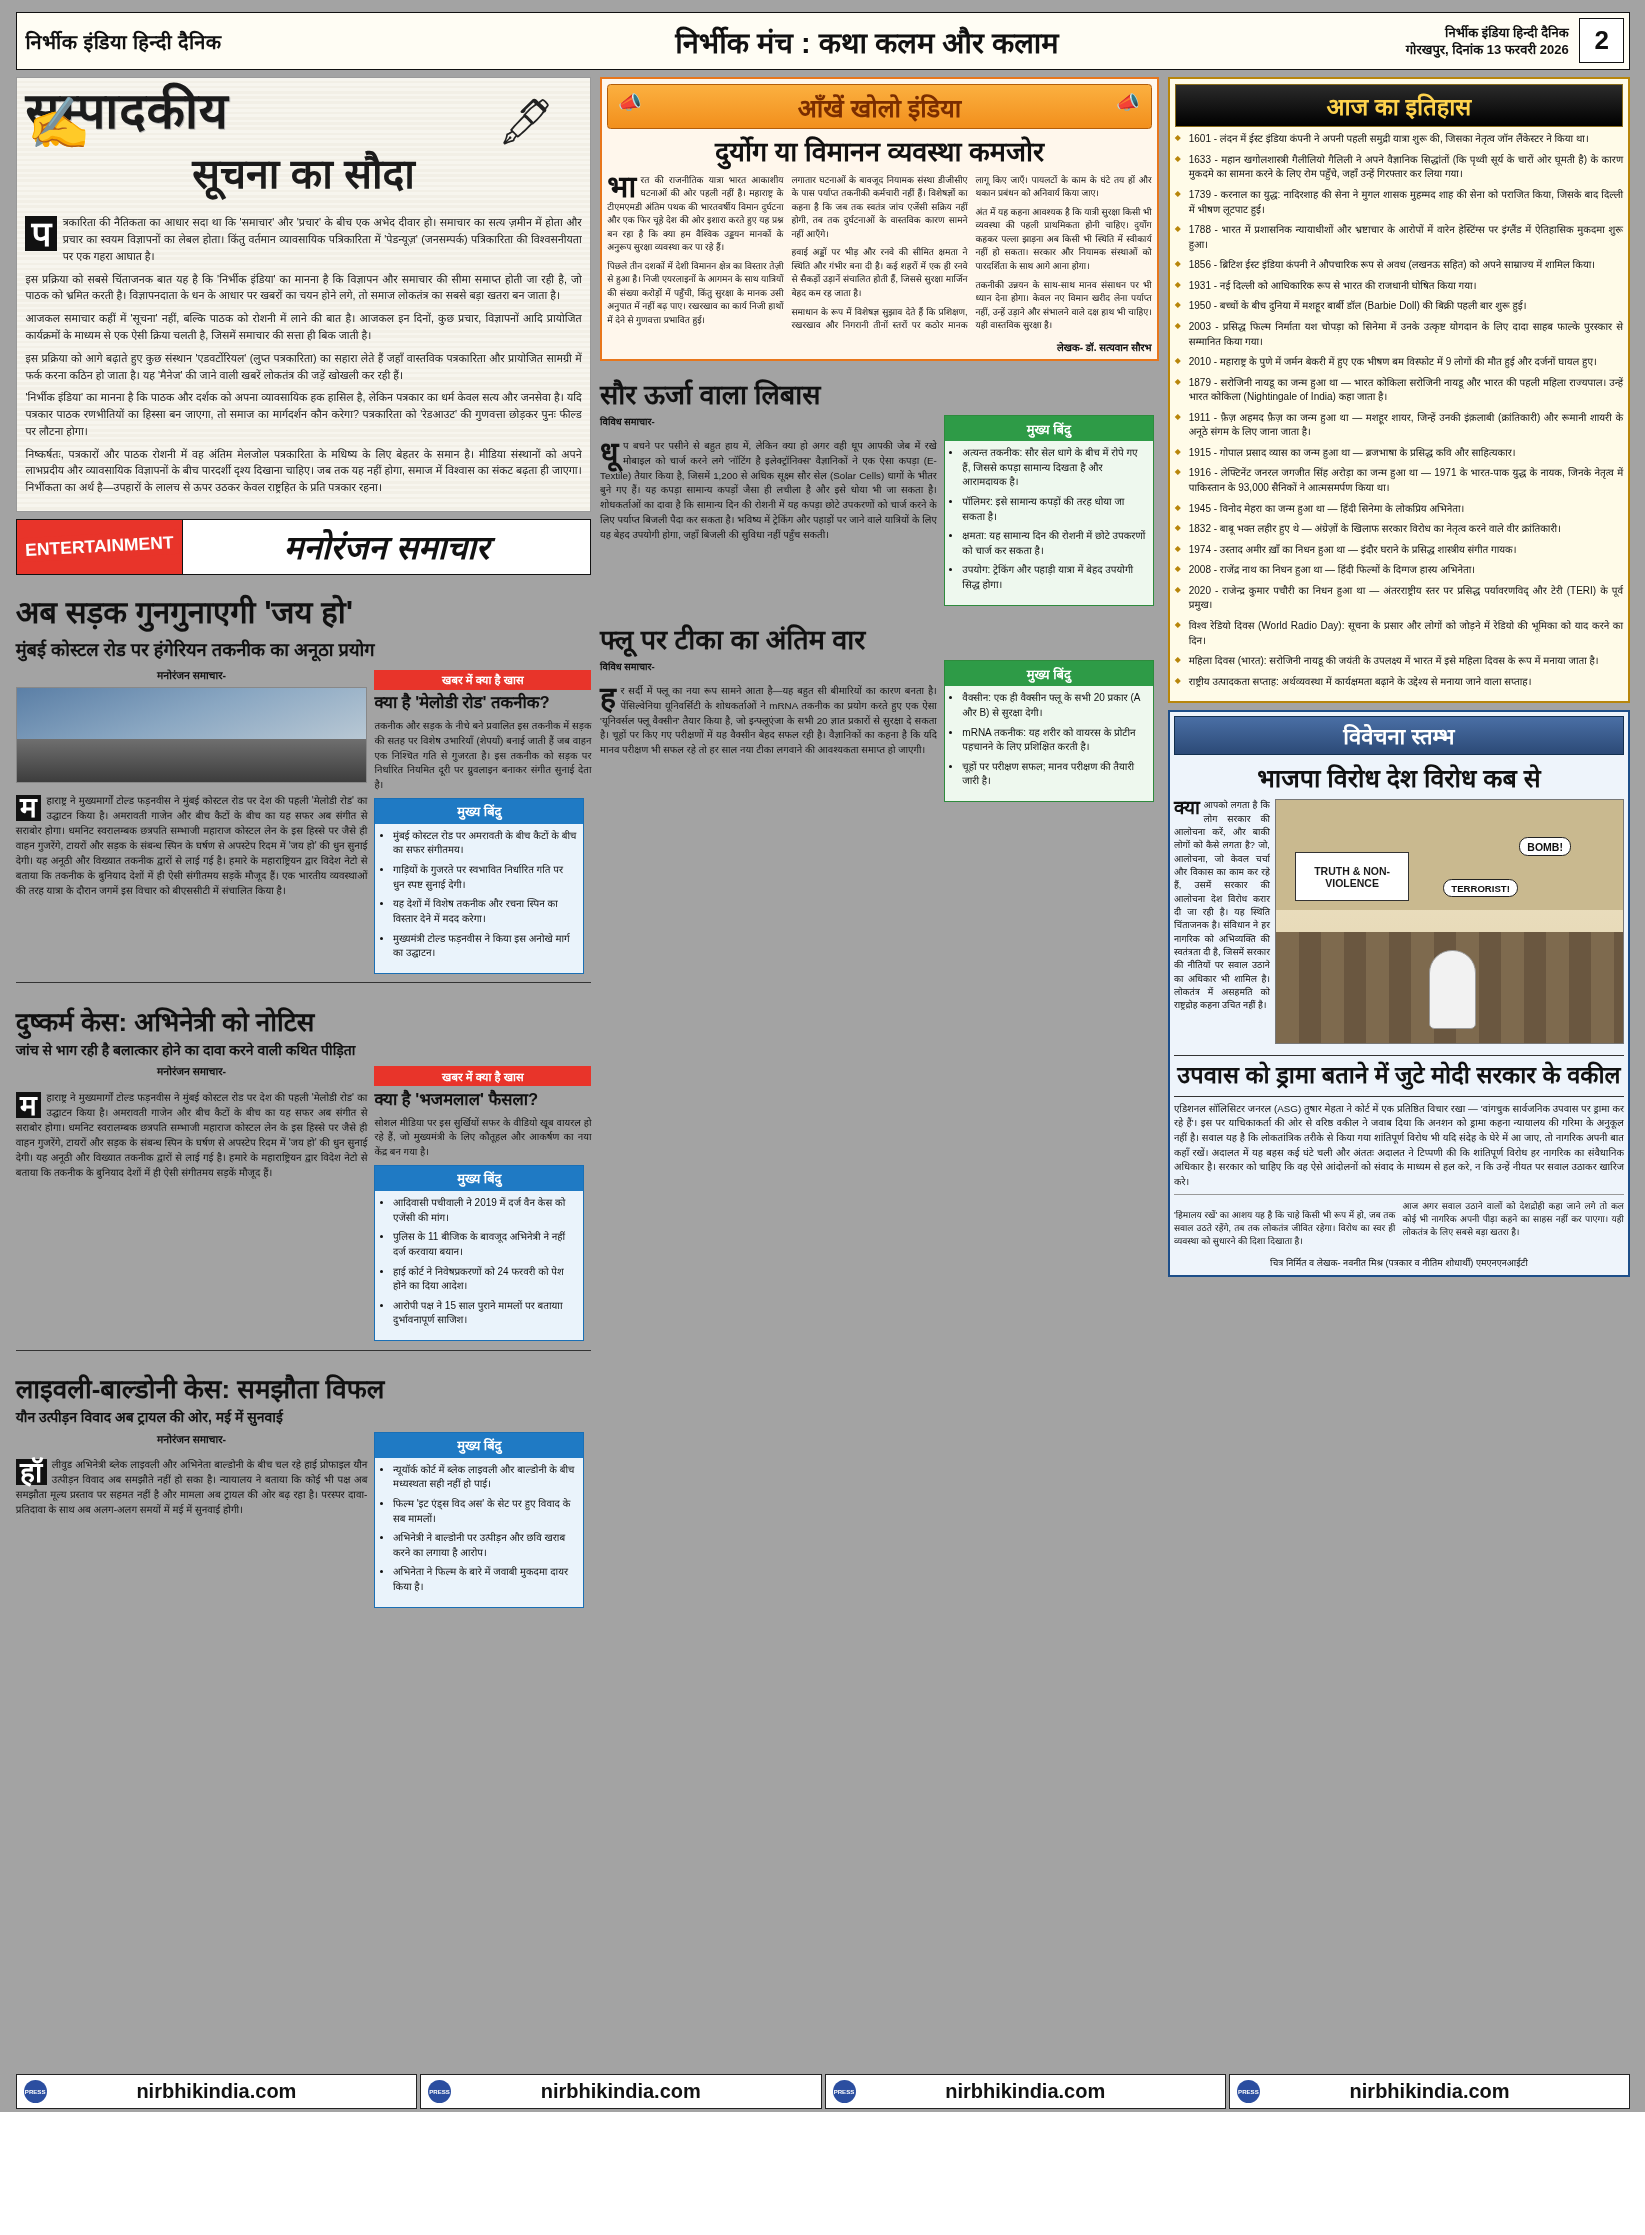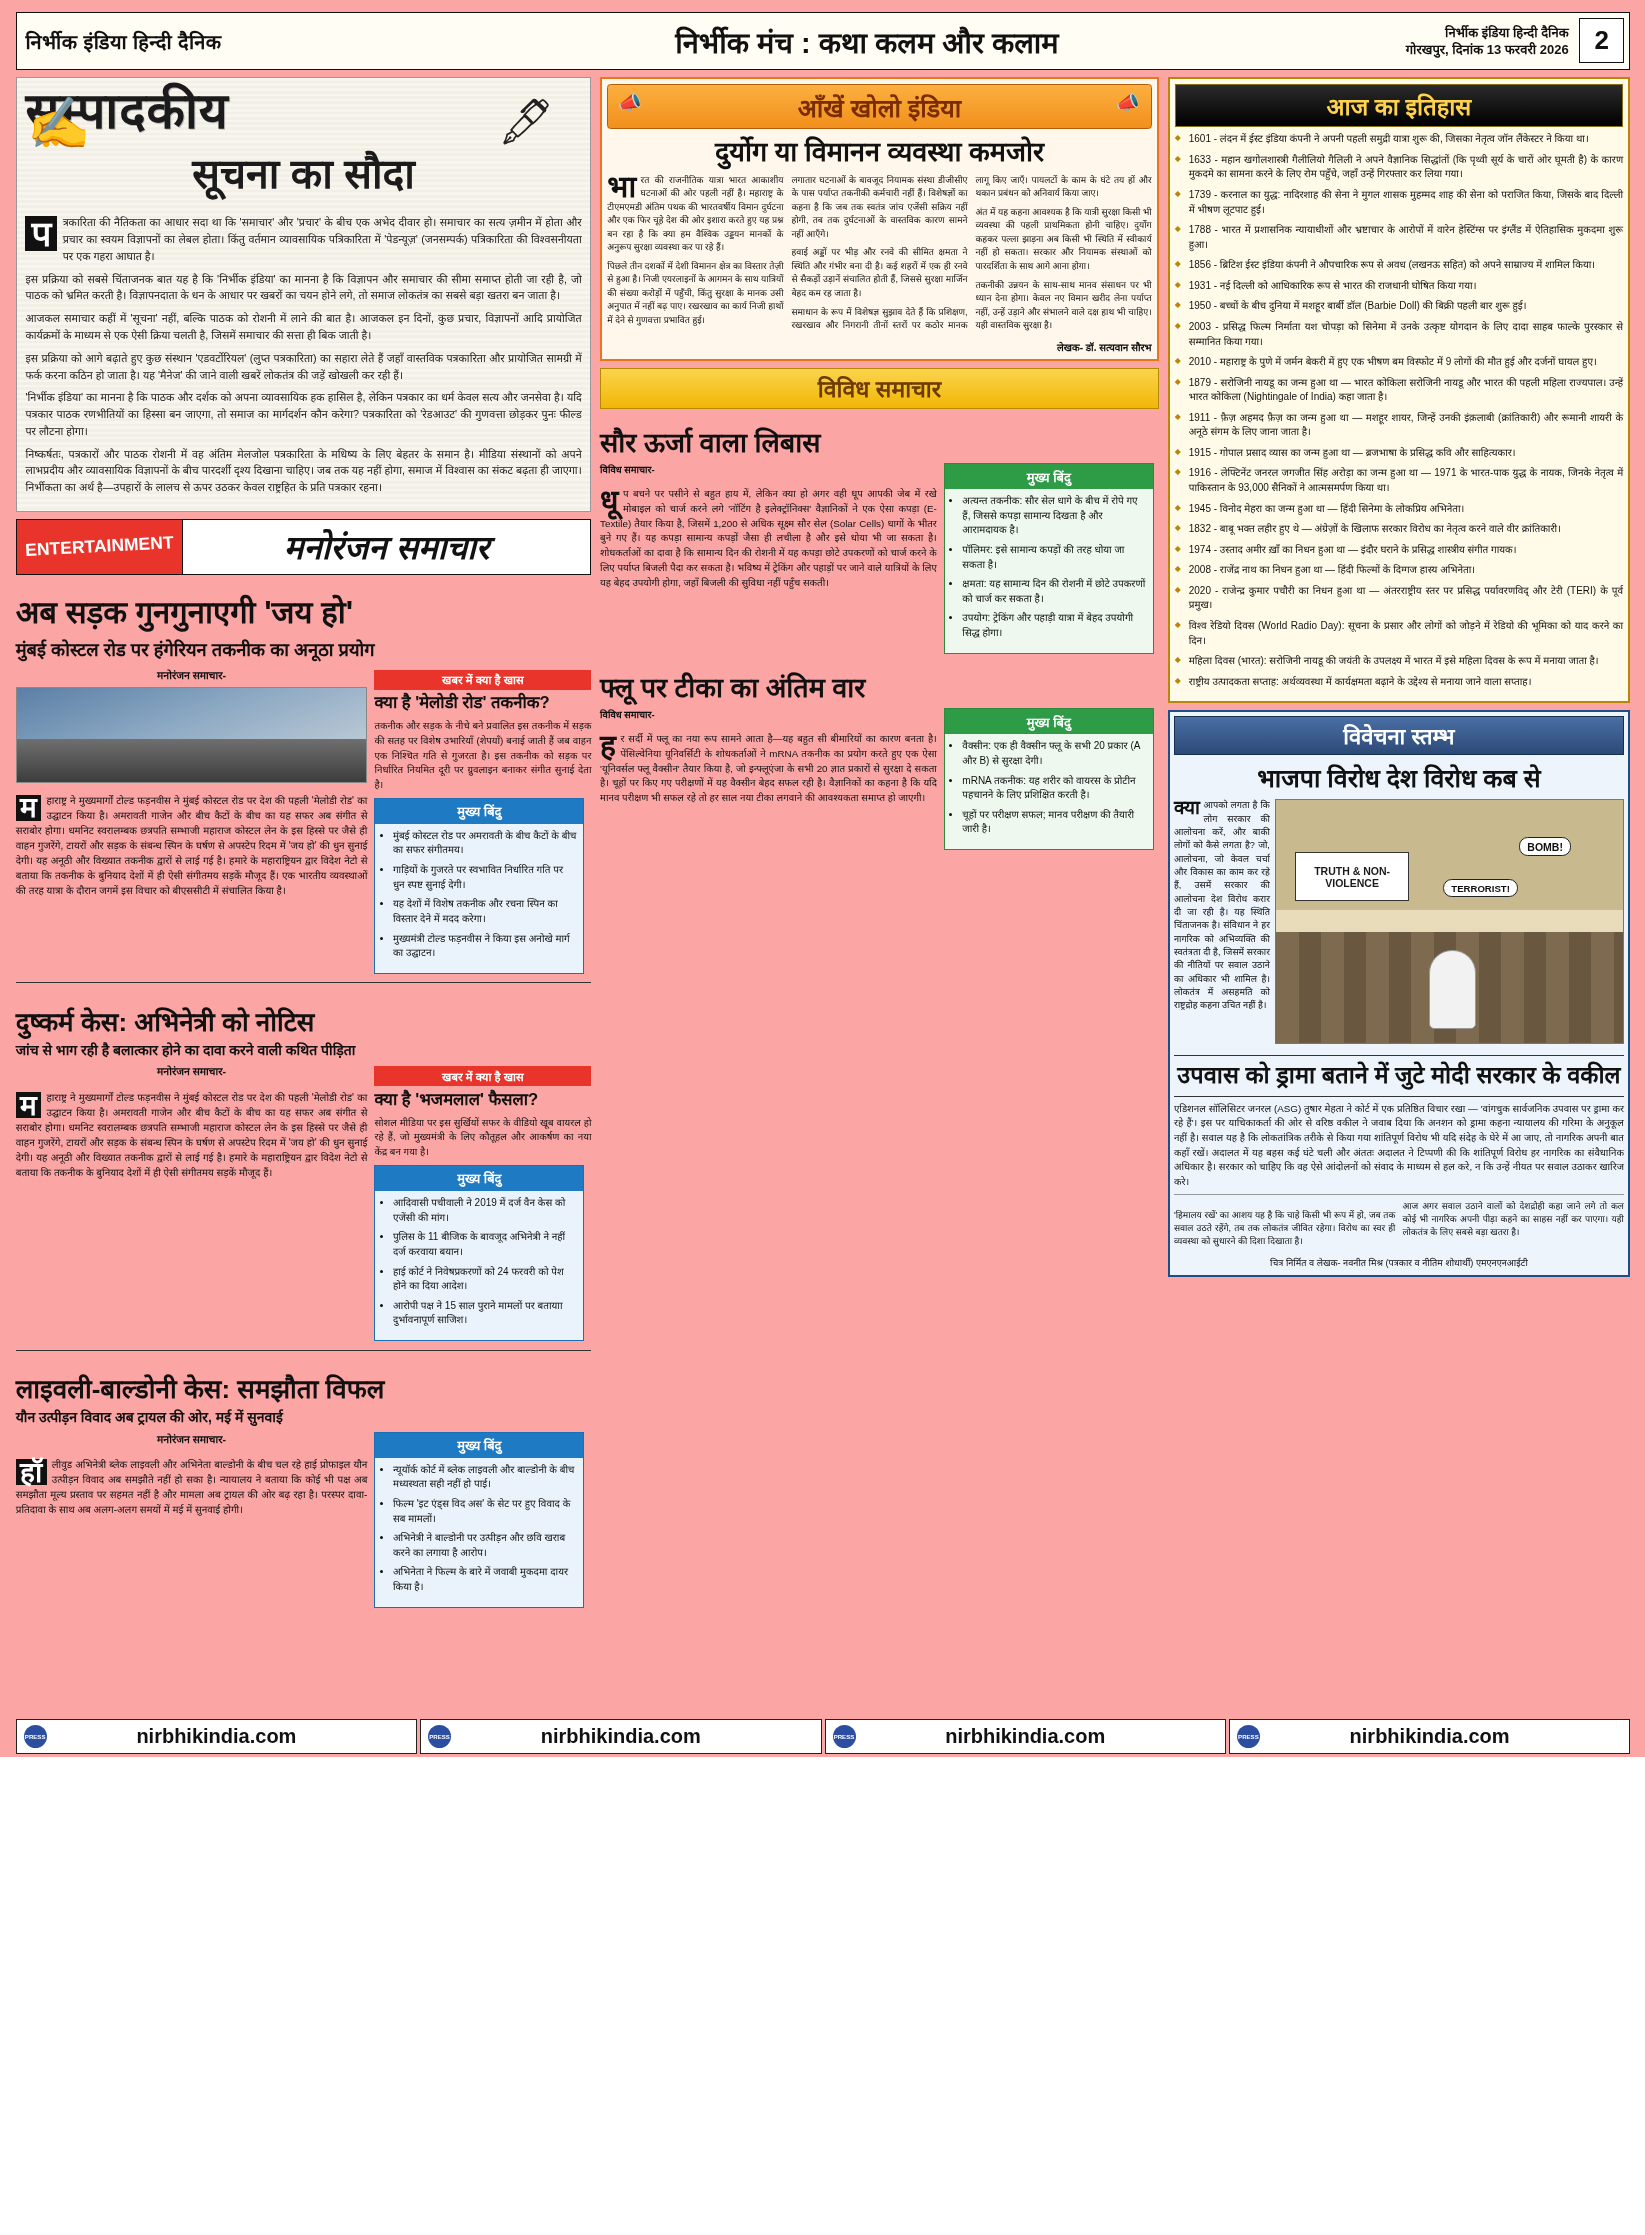--- a/index.html
+++ b/index.html
@@ -5,23 +5,23 @@
   * { box-sizing: border-box; }
   html, body { margin:0; padding:0; }
   body {
     width:1646px; height:2236px;
     background:#ffffff;
     font-family:"Liberation Sans", sans-serif;
     color:#111;
     position:relative;
   }
   .page {
-    width:1646px; height:1757px;
+    width:1646px; height:2112px;
     padding:12.2px 15.7px 5.2px 15.7px;
-    background:#fca5a5;
+    background:#a3a3a3;
     position:relative;
   }
   
   .masthead {
     border:1.7px solid #111;
     background:#fffdf4;
     height:58px;
     display:flex; align-items:center;
     padding:0 8.7px;
     position:relative;
@@ -334,21 +334,20 @@
           <p>पिछले तीन दशकों में देशी विमानन क्षेत्र का विस्तार तेज़ी से हुआ है। निजी एयरलाइनों के आगमन के साथ यात्रियों की संख्या करोड़ों में पहुँची, किंतु सुरक्षा के मानक उसी अनुपात में नहीं बढ़ पाए। रखरखाव का कार्य निजी हाथों में देने से गुणवत्ता प्रभावित हुई।</p>
           <p>लगातार घटनाओं के बावजूद नियामक संस्था डीजीसीए के पास पर्याप्त तकनीकी कर्मचारी नहीं हैं। विशेषज्ञों का कहना है कि जब तक स्वतंत्र जांच एजेंसी सक्रिय नहीं होगी, तब तक दुर्घटनाओं के वास्तविक कारण सामने नहीं आएँगे।</p>
           <p>हवाई अड्डों पर भीड़ और रनवे की सीमित क्षमता ने स्थिति और गंभीर बना दी है। कई शहरों में एक ही रनवे से सैकड़ों उड़ानें संचालित होती हैं, जिससे सुरक्षा मार्जिन बेहद कम रह जाता है।</p>
           <p>समाधान के रूप में विशेषज्ञ सुझाव देते हैं कि प्रशिक्षण, रखरखाव और निगरानी तीनों स्तरों पर कठोर मानक लागू किए जाएँ। पायलटों के काम के घंटे तय हों और थकान प्रबंधन को अनिवार्य किया जाए।</p>
           <p>अंत में यह कहना आवश्यक है कि यात्री सुरक्षा किसी भी व्यवस्था की पहली प्राथमिकता होनी चाहिए। दुर्योग कहकर पल्ला झाड़ना अब किसी भी स्थिति में स्वीकार्य नहीं हो सकता। सरकार और नियामक संस्थाओं को पारदर्शिता के साथ आगे आना होगा।</p>
           <p>तकनीकी उन्नयन के साथ-साथ मानव संसाधन पर भी ध्यान देना होगा। केवल नए विमान खरीद लेना पर्याप्त नहीं, उन्हें उड़ाने और संभालने वाले दक्ष हाथ भी चाहिए। यही वास्तविक सुरक्षा है।</p>
         </div>
         <div class="akh-author">लेखक- डॉ. सत्यवान सौरभ</div>
       </div>
 
-      <div class="vividh-banner">विविध समाचार</div>
 
       <div>
         <div class="v-head">सौर ऊर्जा वाला लिबास</div>
         <div class="v-grid">
           <div class="v-text">
             <div class="tinybyline">विविध समाचार-</div>
             <p><span class="v-drop">धू</span><span>प बचने पर पसीने से बहुत हाय में, लेकिन क्या हो अगर वही धूप आपकी जेब में रखे मोबाइल को चार्ज करने लगे 'नॉटिंग है इलेक्ट्रॉनिक्स' वैज्ञानिकों ने एक ऐसा कपड़ा (E-Textile) तैयार किया है, जिसमें 1,200 से अधिक सूक्ष्म सौर सेल (Solar Cells) धागों के भीतर बुने गए हैं। यह कपड़ा सामान्य कपड़ों जैसा ही लचीला है और इसे धोया भी जा सकता है। शोधकर्ताओं का दावा है कि सामान्य दिन की रोशनी में यह कपड़ा छोटे उपकरणों को चार्ज करने के लिए पर्याप्त बिजली पैदा कर सकता है। भविष्य में ट्रेकिंग और पहाड़ों पर जाने वाले यात्रियों के लिए यह बेहद उपयोगी होगा, जहाँ बिजली की सुविधा नहीं पहुँच सकती।</span></p>
           </div>
           <div style="width:215px">
             <div class="greenbox">

